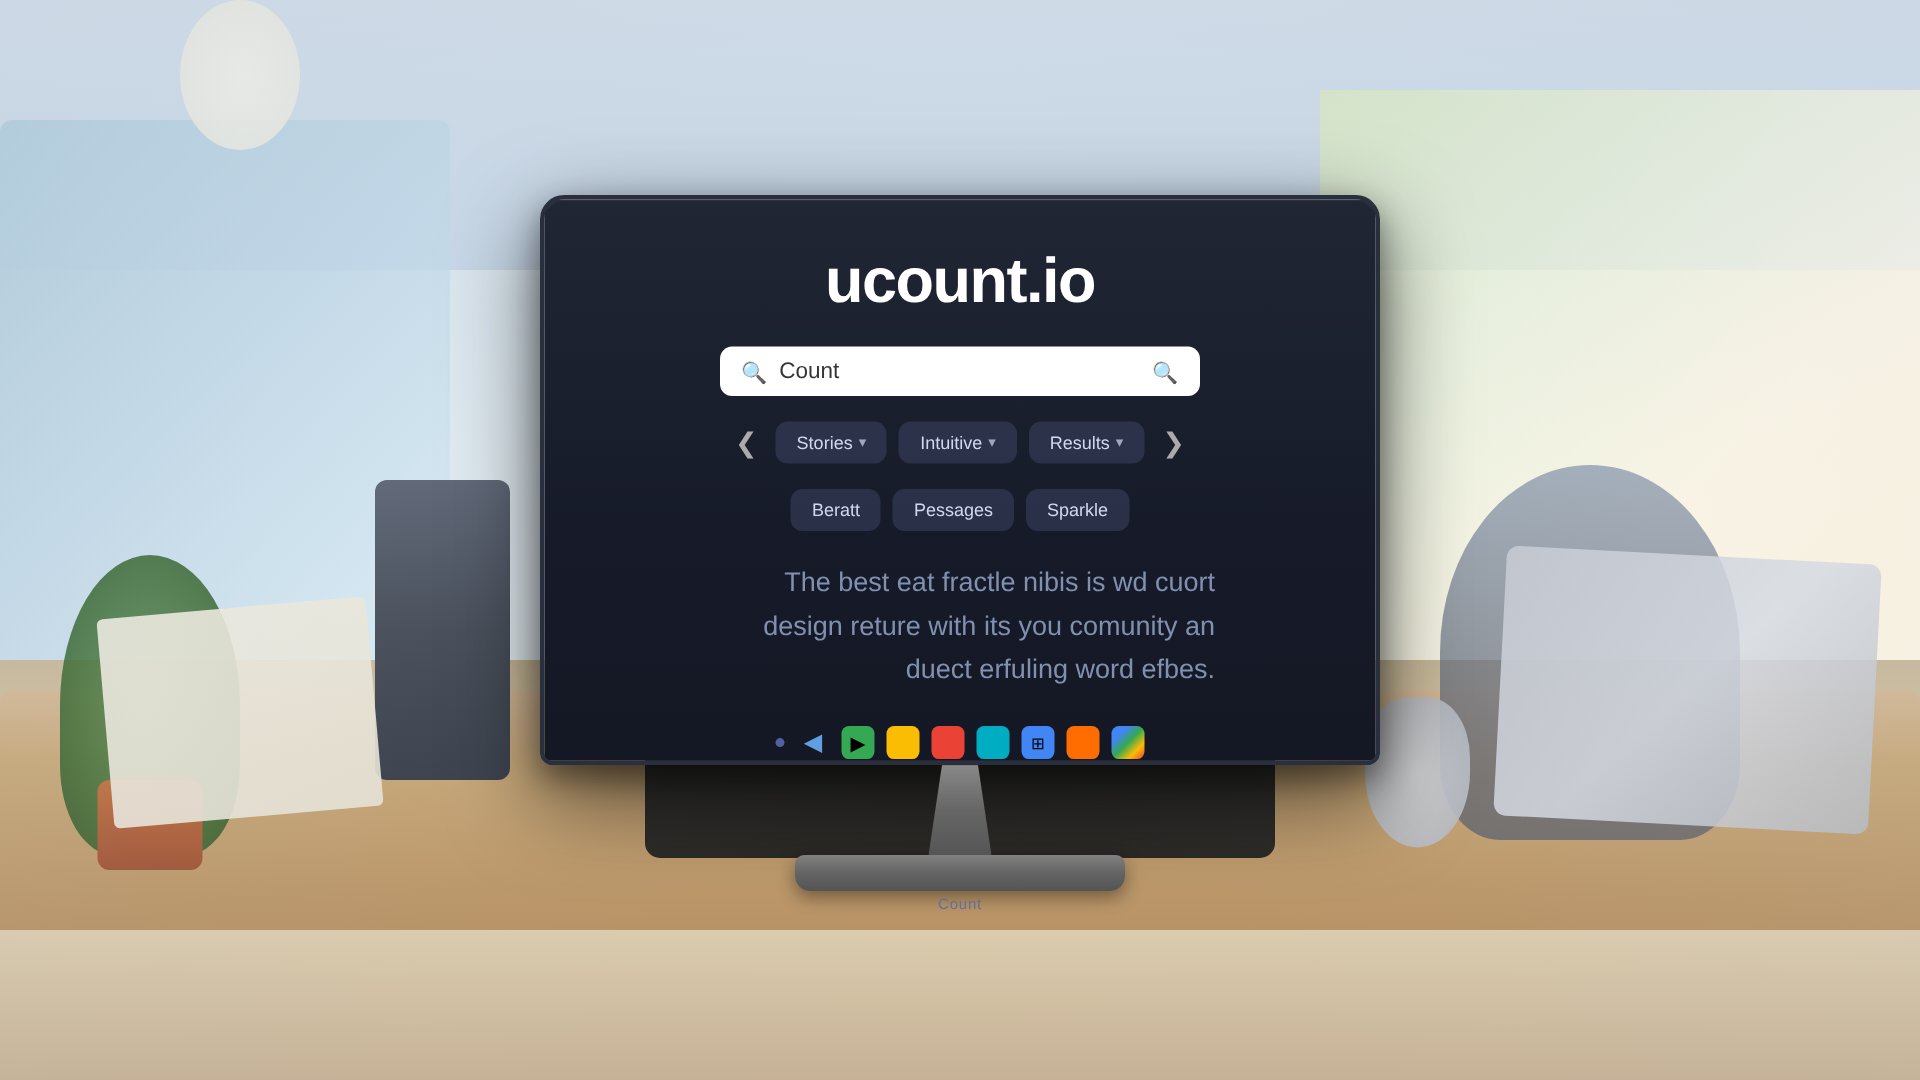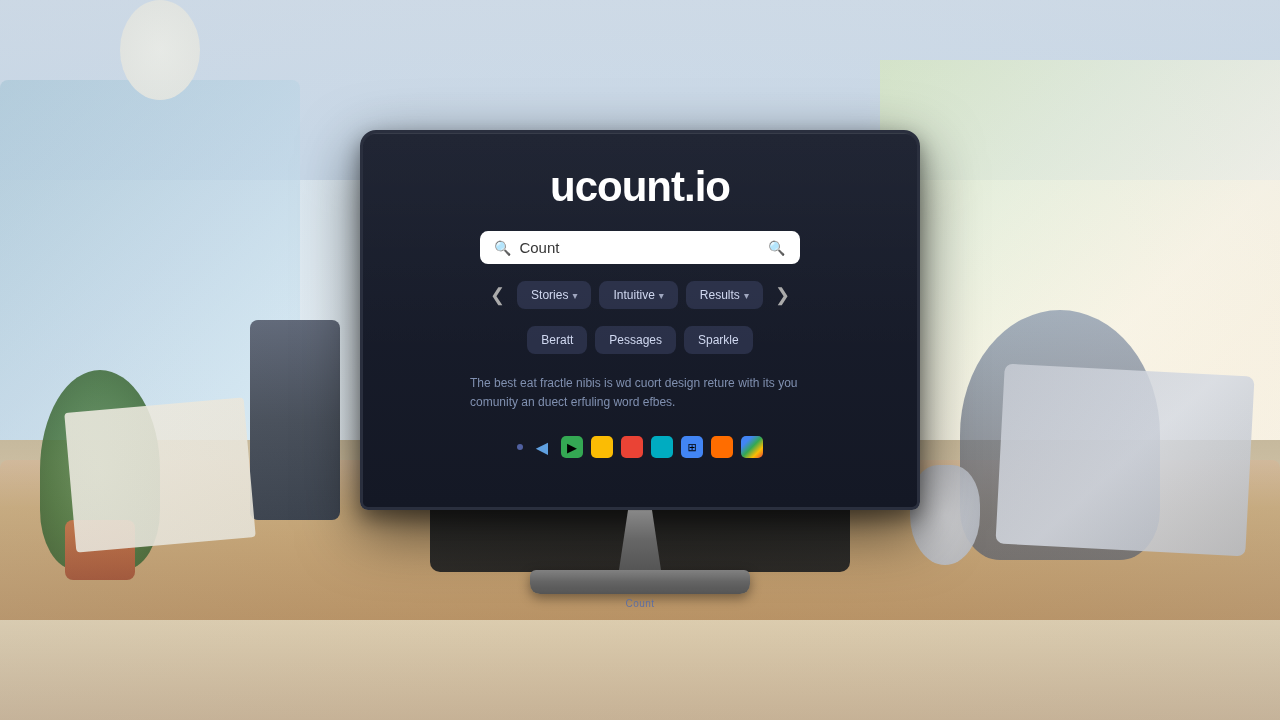--- a/index.html
+++ b/index.html
@@ -303,23 +303,23 @@
       border: none;
       border-radius: 8px;
       padding: 7px 14px;
       font-size: 12px;
       cursor: pointer;
       font-family: -apple-system, BlinkMacSystemFont, 'Segoe UI', sans-serif;
     }
 
     
     .desc-text {
-      font-size: 12px;
+      font-size: 18px;
       color: #8090b0;
-      text-align: left;
+      text-align: right;
       line-height: 1.6;
       max-width: 340px;
       margin-top: 4px;
     }
 
     
     .taskbar {
       display: flex;
       align-items: center;
       gap: 8px;

